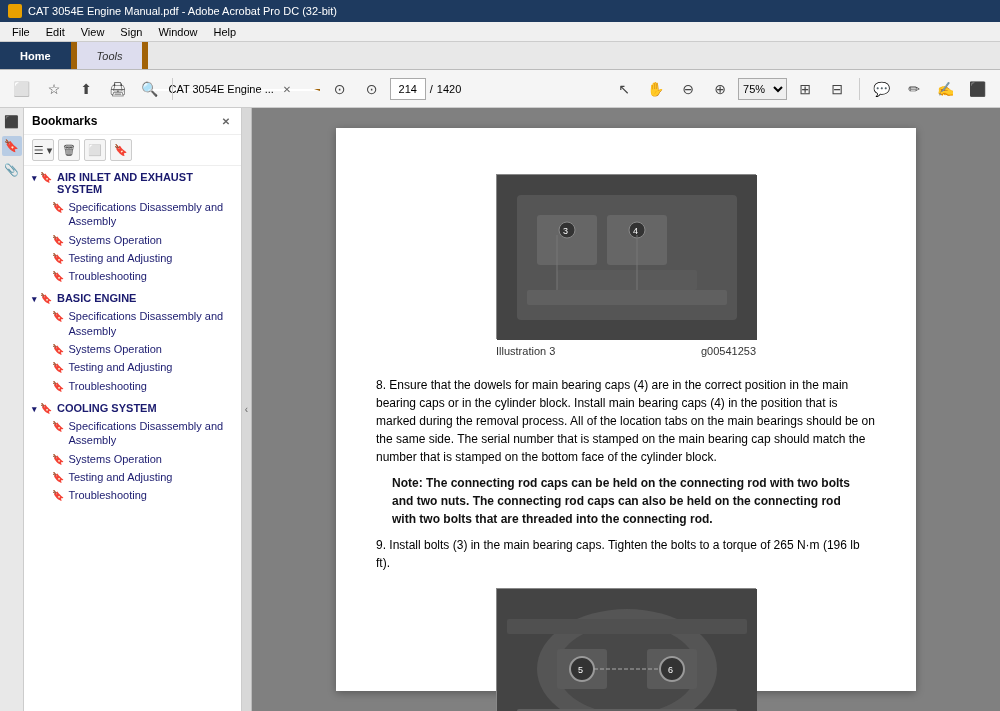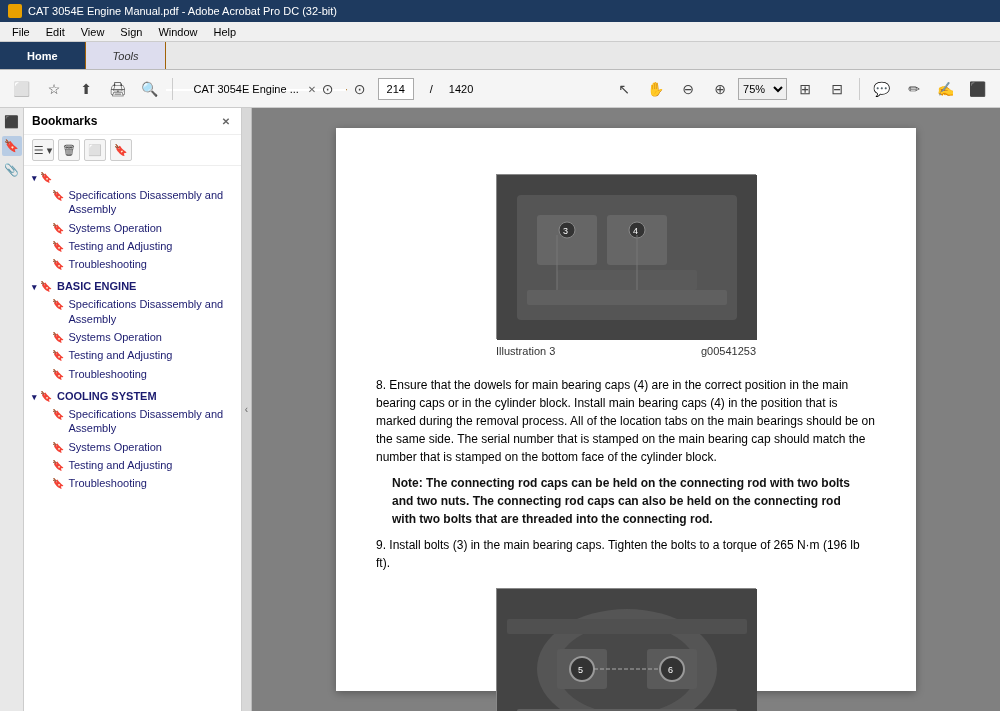--- a/index.html
+++ b/index.html
@@ -38,24 +38,24 @@
     
     .tab-bar {
       background: #e8e8e8;
       display: flex;
       align-items: stretch;
       height: 28px;
       border-bottom: 1px solid #bbb;
     }
     .tab {
       display: flex; align-items: center;
-      padding: 0 27px;
+      padding: 0 20px;
       font-size: 11px;
       cursor: pointer;
-      border-right: 1px solid #a16207;
+      border-right: 6px solid #a16207;
       gap: 6px;
     }
     .tab.active {
       background: white;
       border-bottom: 2px solid white;
       margin-bottom: -1px;
       margin-top: 47px;
     }
     .tab.home { background: #1e3a5f; color: white; font-weight: bold; }
     .tab.tools { background: #dde; color: #333; font-style: italic; }
@@ -77,21 +77,21 @@
     }
     .toolbar-btn {
       width: 28px; height: 28px;
       display: flex; align-items: center; justify-content: center;
       cursor: pointer; border-radius: 3px; font-size: 14px;
       color: #444;
     }
     .toolbar-separator { width: 1px; height: 22px; background: #ccc; margin: 0 4px; }
     .toolbar-spacer { flex: 1; }
     .page-nav {
-      display: flex; align-items: center; gap: 16px;
+      display: flex; align-items: center; gap: 4px;
       font-size: 11px;
     }
     .page-input {
       width: 36px; height: 22px; border: 1px solid #aaa;
       text-align: center; font-size: 11px; padding: 0 2px;
     }
     .zoom-select {
       width: 49px; height: 22px; border: 1px solid #aaa;
       font-size: 11px;
     }
@@ -327,20 +327,21 @@
       <div class="bm-btn" title="Delete">🗑</div>
       <div class="bm-btn" title="Expand">⬜</div>
       <div class="bm-btn" title="Collapse">🔖</div>
     </div>
     <div class="bookmarks-list">
 
       <div class="bm-section">
         <div class="bm-section-header">
           <span class="bm-toggle">▾</span>
           <span class="bm-icon">🔖</span>
+          <span>AIR INLET AND EXHAUST SYSTEM</span>
         </div>
         <div class="bm-items">
           <div class="bm-item">
             <span class="bm-item-icon">🔖</span>
             <span>Specifications Disassembly and Assembly</span>
           </div>
           <div class="bm-item">
             <span class="bm-item-icon">🔖</span>
             <span>Systems Operation</span>
           </div>

